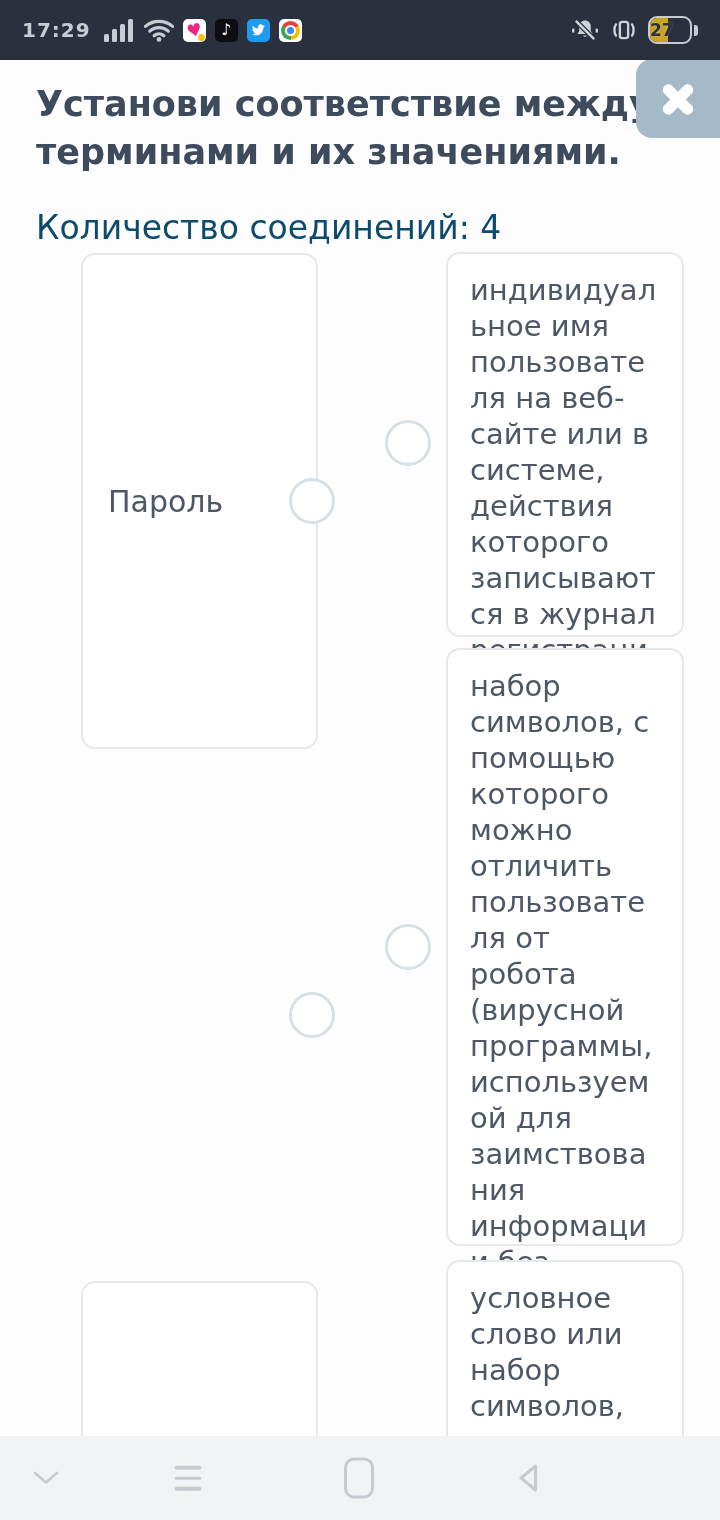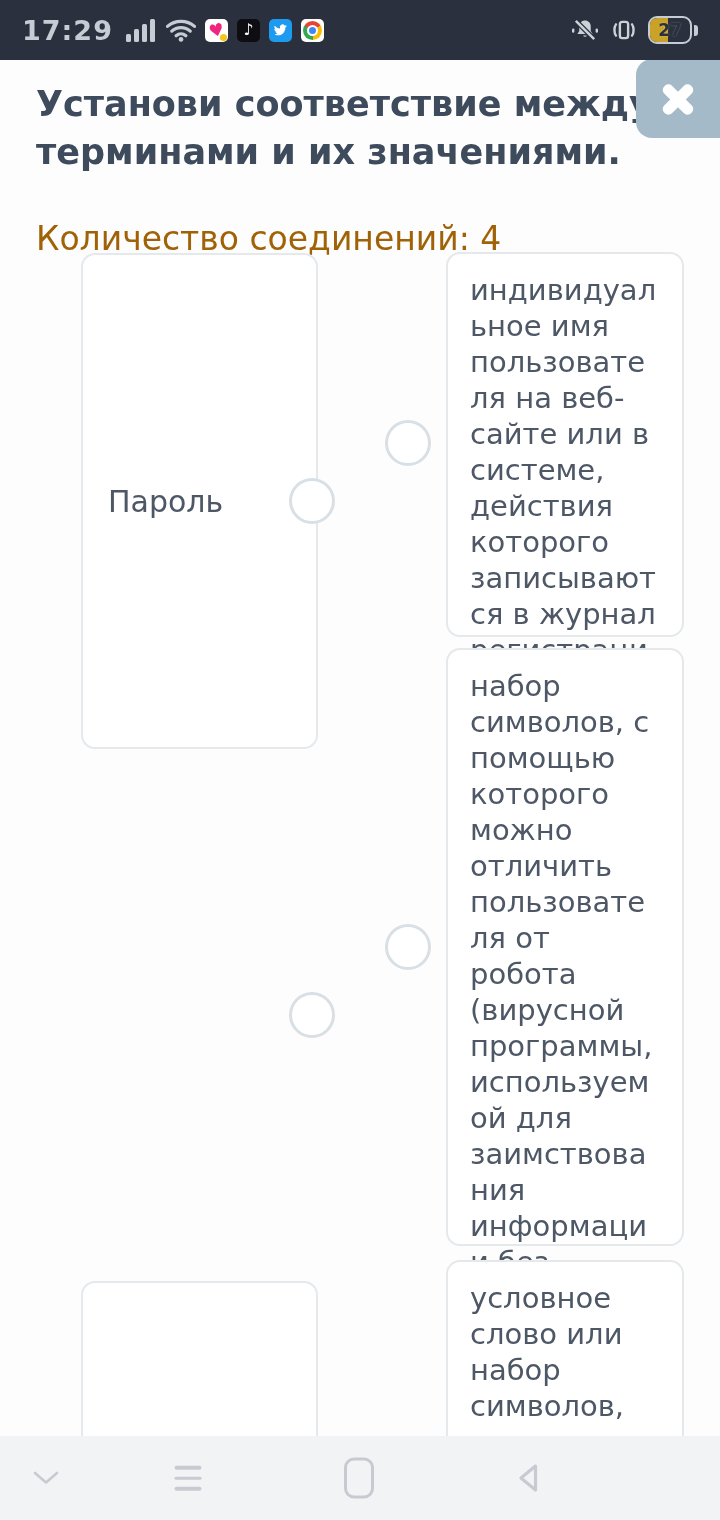--- a/index.html
+++ b/index.html
@@ -8,37 +8,37 @@
     overflow:hidden;font-family:"DejaVu Sans","Liberation Sans",sans-serif;
   }
 
   
   .statusbar{
     position:absolute;top:0;left:0;width:720px;height:60px;background:#2a303d;
     display:flex;align-items:center;justify-content:space-between;
     padding:0 22px;box-sizing:border-box;z-index:50;
   }
   .sb-left,.sb-right{display:flex;align-items:center;gap:9px;}
-  .sb-time{color:#c6cbd4;font-size:27px;font-weight:bold;letter-spacing:1px;margin-right:4px;}
+  .sb-time{color:#c6cbd4;font-size:20px;font-weight:bold;letter-spacing:1px;margin-right:4px;}
   .appicon{width:23px;height:23px;border-radius:5px;display:flex;align-items:center;justify-content:center;position:relative;}
   .appicon.likee{background:#fff;}
   .likee-heart{color:#f0257f;font-size:17px;line-height:1;transform:rotate(-14deg);}
   .likee-dot{position:absolute;right:1px;bottom:1px;width:7px;height:7px;border-radius:50%;background:#f5c518;}
   .appicon.tiktok{background:#0d0d12;}
   .tiktok-note{color:#fff;font-size:16px;line-height:1;}
   .appicon.twitter{background:#1d9bf0;}
   .appicon.chrome{background:#fff;}
   .chrome-ring{width:19px;height:19px;border-radius:50%;
     background:conic-gradient(from -60deg,#ea4335 0 33%,#fbbc05 33% 66%,#34a853 66% 100%);
     display:flex;align-items:center;justify-content:center;}
   .chrome-hub{width:11px;height:11px;border-radius:50%;background:#fff;display:flex;align-items:center;justify-content:center;}
   .chrome-core{width:7px;height:7px;border-radius:50%;background:#4285f4;}
   .battery{
     position:relative;width:44px;height:28px;border:2.5px solid #c6cbd4;border-radius:9px;
-    display:flex;align-items:center;justify-content:center;overflow:hidden;box-sizing:border-box;
+    display:flex;align-items:center;justify-content:flex-start;overflow:hidden;box-sizing:border-box;
   }
   .battery-fill{position:absolute;left:0;top:0;bottom:0;width:45%;background:#c9a227;}
   .battery-num{position:relative;color:#2a303d;font-size:17px;font-weight:bold;z-index:2;
     text-shadow:0 0 2px rgba(255,255,255,.35);}
   .battery-nub{width:4px;height:11px;background:#c6cbd4;border-radius:0 3px 3px 0;margin-left:2px;}
 
   
   .close-btn{
     position:absolute;top:59px;right:0;width:84px;height:79px;background:#a5bac8;
     border-radius:16px 0 0 16px;display:flex;align-items:center;justify-content:center;
@@ -48,22 +48,22 @@
   .x-wrap span{position:absolute;left:1px;top:15px;width:38px;height:11px;background:#fff;border-radius:5px;}
   .x-wrap span:nth-child(1){transform:rotate(45deg);}
   .x-wrap span:nth-child(2){transform:rotate(-45deg);}
 
   
   .title{
     position:absolute;left:36px;top:80px;width:620px;margin:0;
     font-size:35px;line-height:48px;font-weight:bold;color:#3e4b5c;
   }
   .subtitle{
-    position:absolute;left:36px;top:219px;width:640px;margin:0;
-    font-size:33px;color:#a16207;font-weight:normal;
+    position:absolute;left:36px;top:208px;width:640px;margin:0;
+    font-size:33px;color:#0c4a6e;font-weight:normal;
   }
 
   
   .card{
     position:absolute;background:#fff;border:2px solid #e5e9ec;border-radius:14px;
     box-sizing:border-box;color:#4d5765;
   }
   .term{left:37px;width:237px;display:flex;align-items:center;margin-left:44px;}
   .term .t-label{padding-left:25px;font-size:30px;}
   .term1{top:253px;height:496px;}

